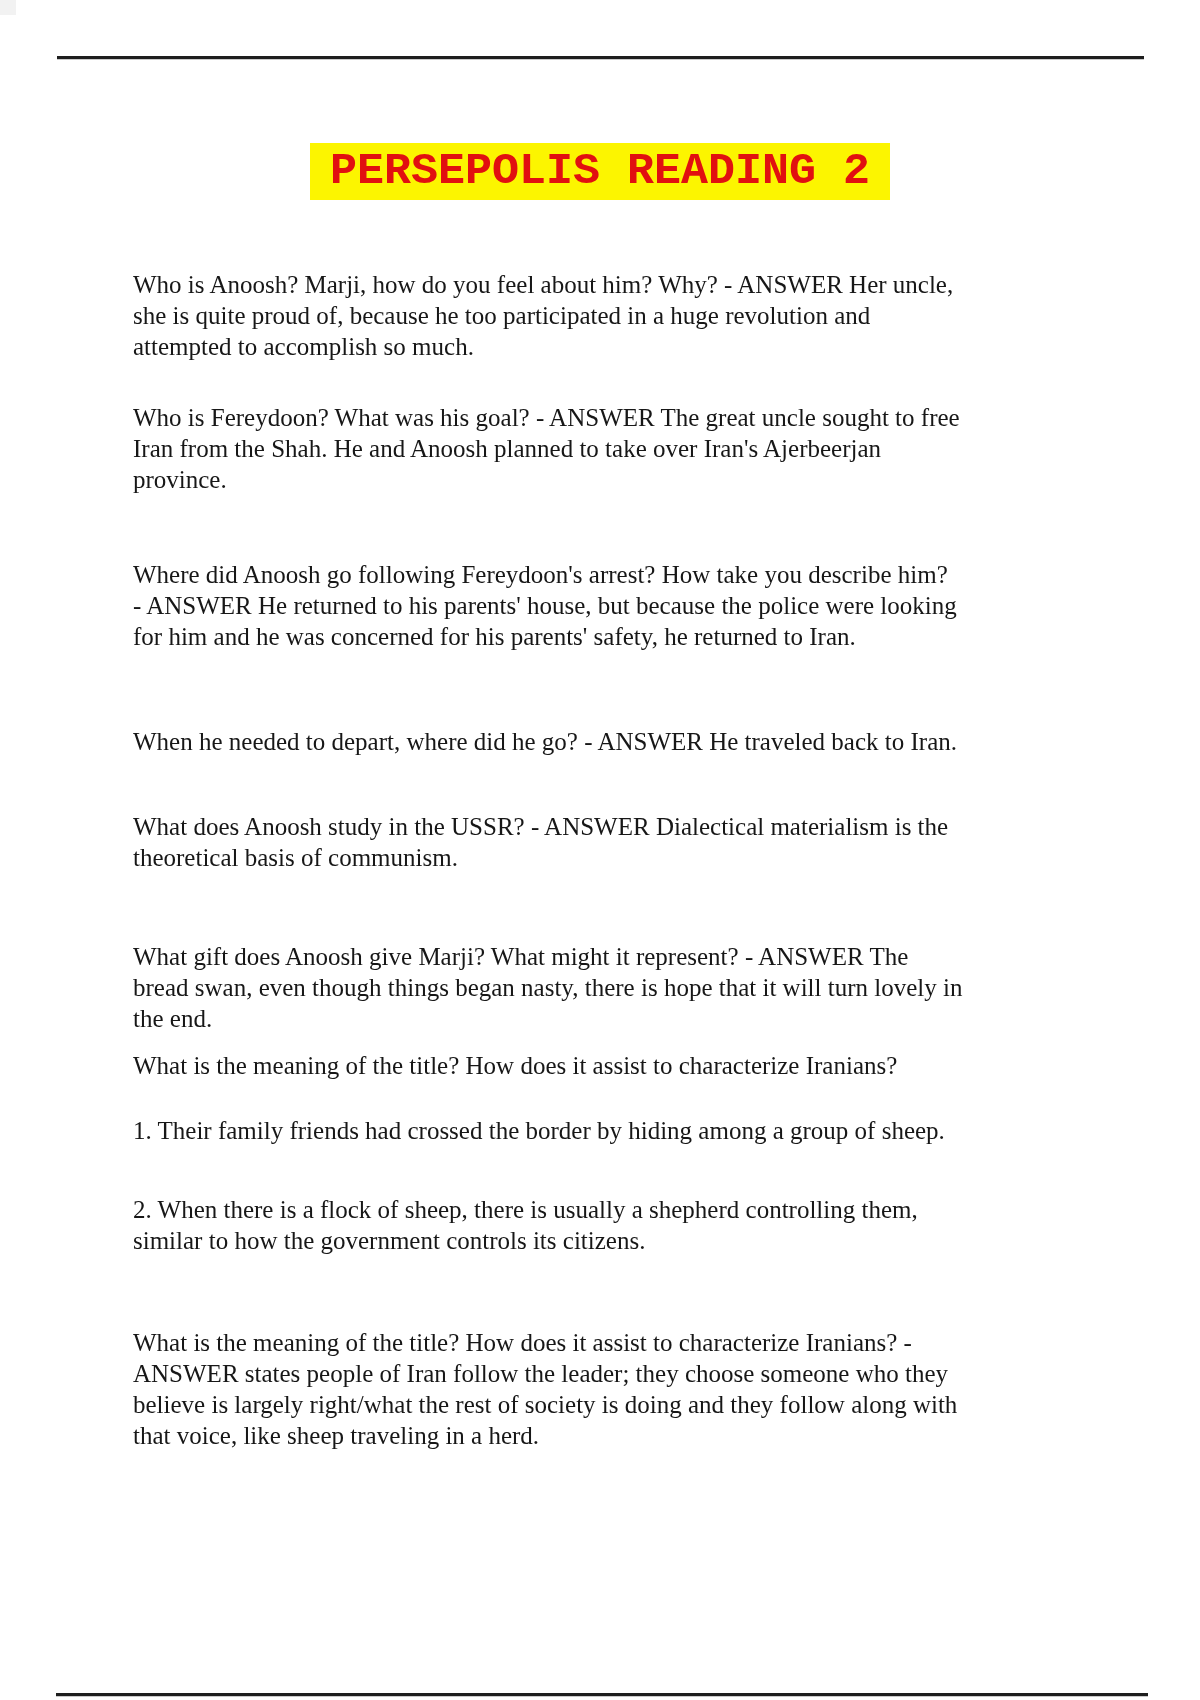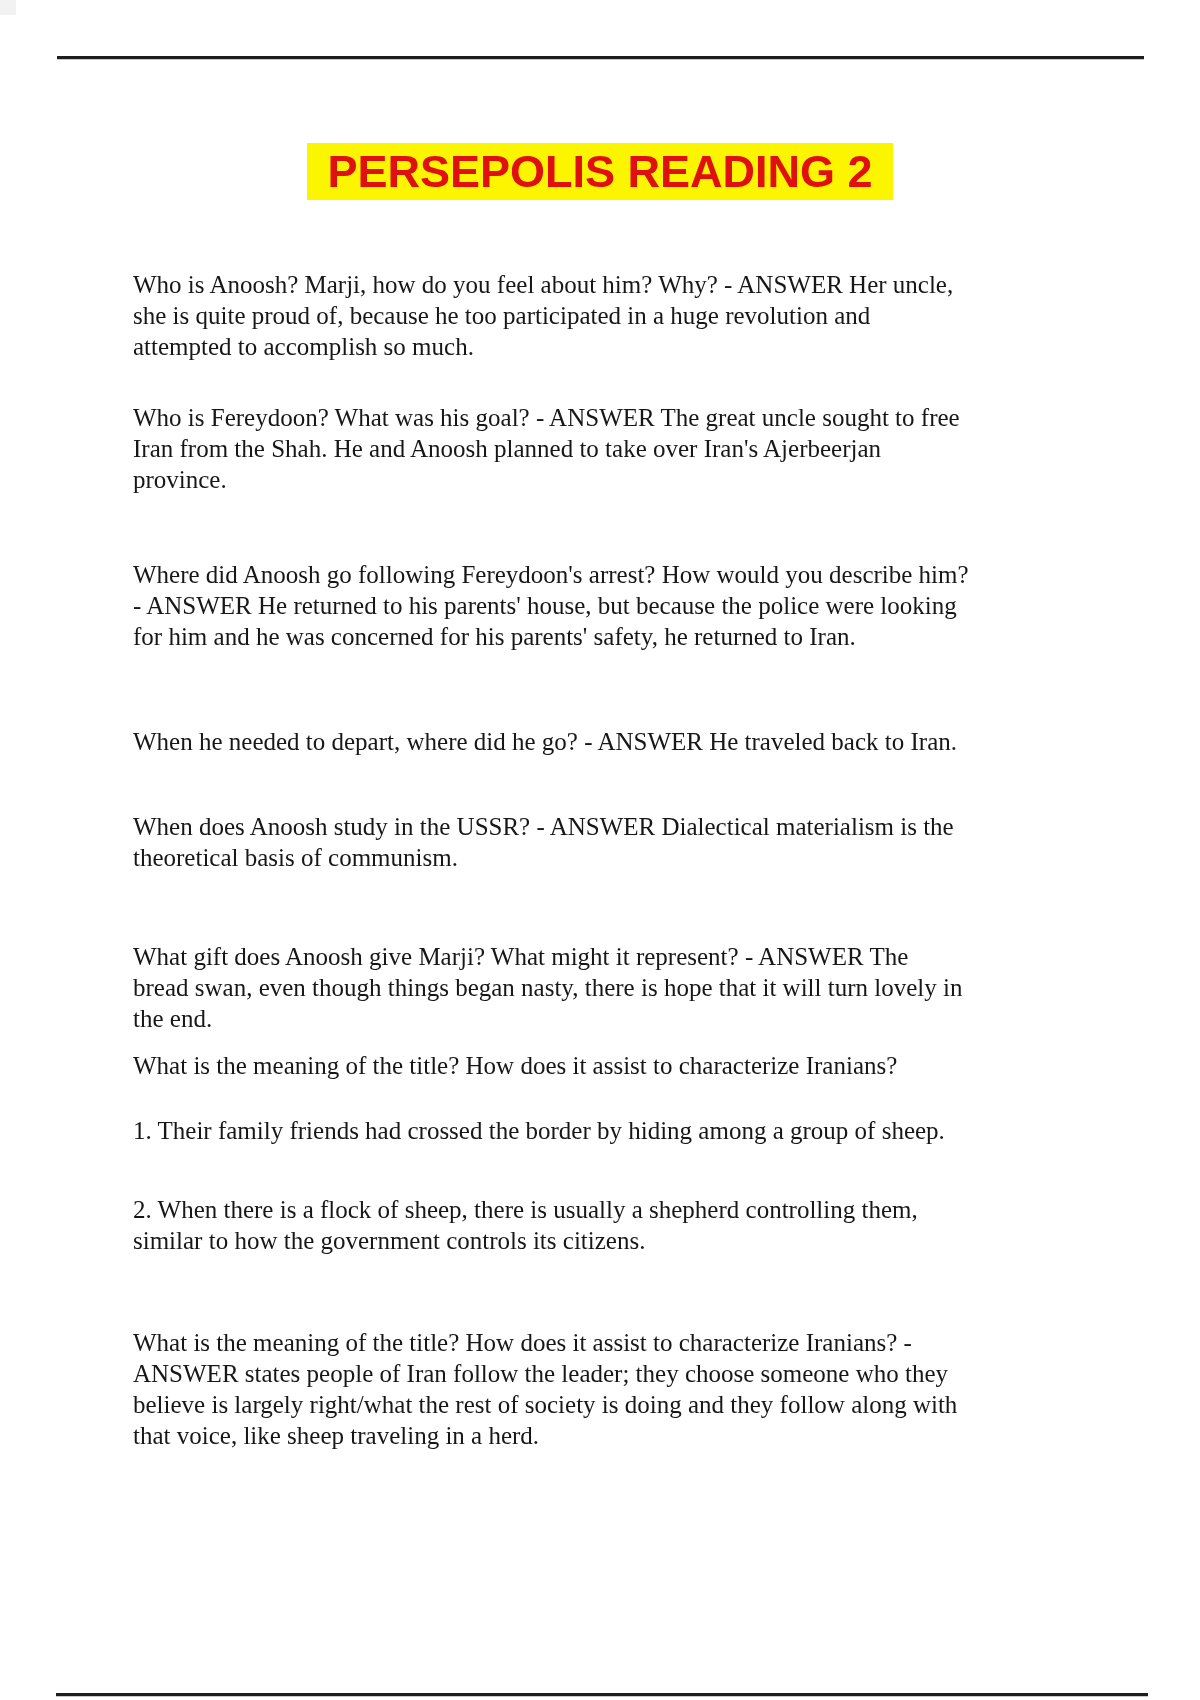--- a/index.html
+++ b/index.html
@@ -41,21 +41,21 @@
   }
   .title-row {
     position: absolute;
     left: 0;
     top: 143px;
     width: 100%;
     text-align: center;
   }
   .page-title {
     display: inline-block;
-    font-family: Liberation Sans, sans-serif;
+    font-family: Liberation Mono, monospace;
     font-weight: 700;
     font-size: 45px;
     line-height: 57px;
     letter-spacing: 0px;
     padding: 0 20px;
     background: #fcf500;
     color: #e11010;
   }
   .content {
     position: absolute;
@@ -84,25 +84,25 @@
     <span class="page-title">PERSEPOLIS READING 2</span>
   </div>
 
   <div class="content">
     <p style="margin-bottom:40px">Who is Anoosh? Marji, how do you feel about him? Why? - ANSWER Her uncle,
 she is quite proud of, because he too participated in a huge revolution and
 attempted to accomplish so much.</p>
     <p style="margin-bottom:64px">Who is Fereydoon? What was his goal? - ANSWER The great uncle sought to free
 Iran from the Shah. He and Anoosh planned to take over Iran's Ajerbeerjan
 province.</p>
-    <p style="margin-bottom:74px">Where did Anoosh go following Fereydoon's arrest? How would you describe him?
+    <p style="margin-bottom:74px">Where did Anoosh go following Fereydoon's arrest? How take you describe him?
 - ANSWER He returned to his parents' house, but because the police were looking
 for him and he was concerned for his parents' safety, he returned to Iran.</p>
     <p style="margin-bottom:54px">When he needed to depart, where did he go? - ANSWER He traveled back to Iran.</p>
-    <p style="margin-bottom:68px">When does Anoosh study in the USSR? - ANSWER Dialectical materialism is the
+    <p style="margin-bottom:68px">What does Anoosh study in the USSR? - ANSWER Dialectical materialism is the
 theoretical basis of communism.</p>
     <p style="margin-bottom:16px">What gift does Anoosh give Marji? What might it represent? - ANSWER The
 bread swan, even though things began nasty, there is hope that it will turn lovely in
 the end.</p>
     <p style="margin-bottom:34px">What is the meaning of the title? How does it assist to characterize Iranians?</p>
     <p style="margin-bottom:48px">1. Their family friends had crossed the border by hiding among a group of sheep.</p>
     <p style="margin-bottom:71px">2. When there is a flock of sheep, there is usually a shepherd controlling them,
 similar to how the government controls its citizens.</p>
     <p style="margin-bottom:0">What is the meaning of the title? How does it assist to characterize Iranians? -
 ANSWER states people of Iran follow the leader; they choose someone who they

